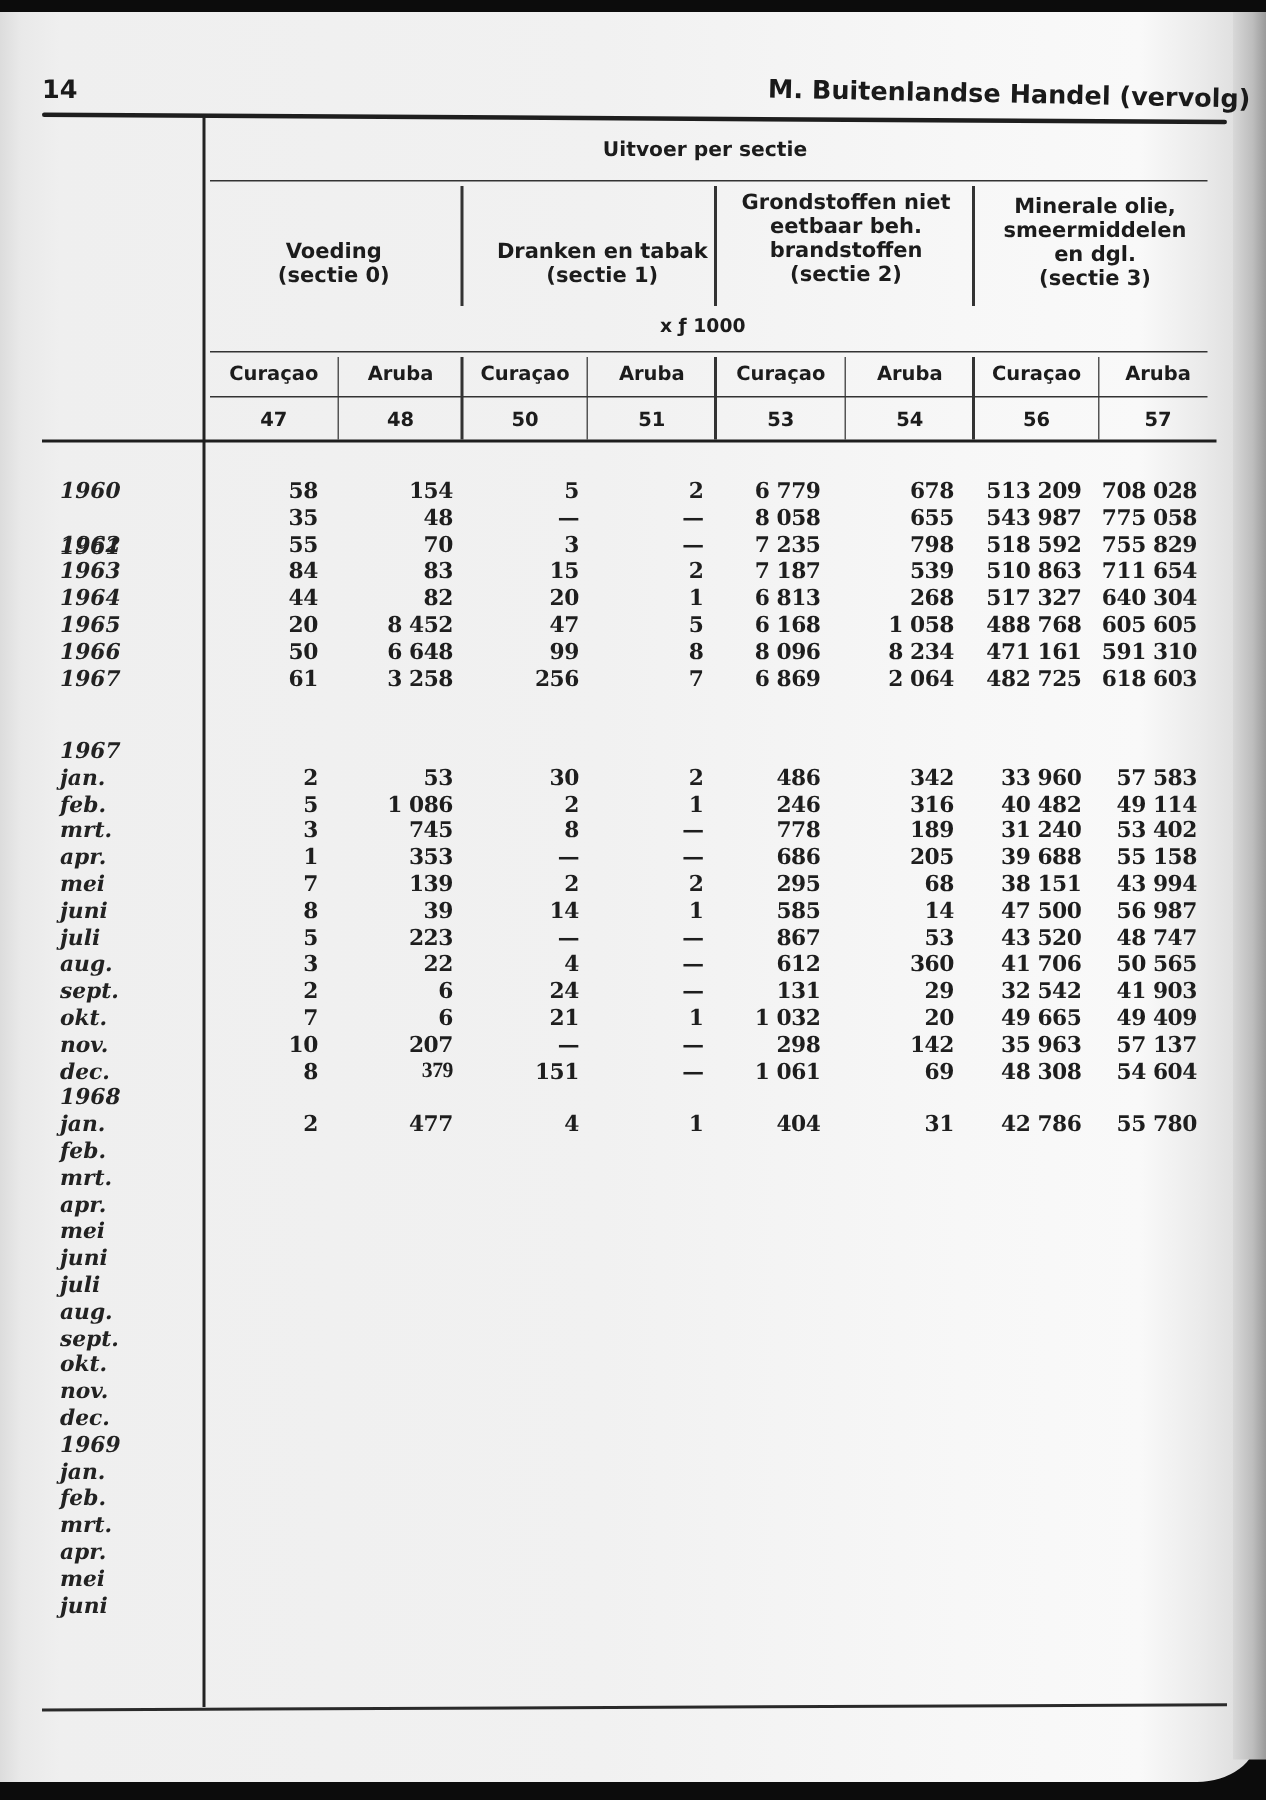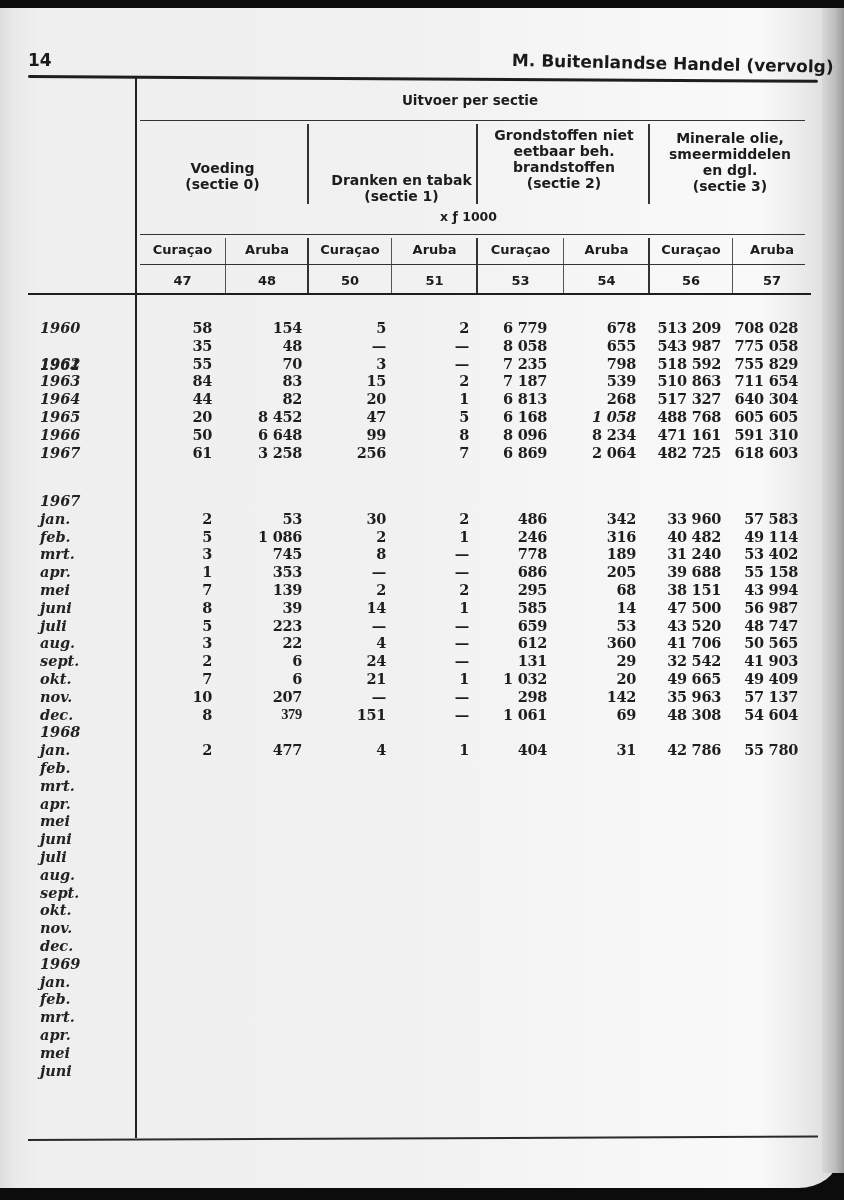--- a/index.html
+++ b/index.html
@@ -79,21 +79,21 @@
 <div class="stub-vline"></div>
 
 <div class="title-label sans">Uitvoer per sectie</div>
 <div class="hline" style="left:140px; top:120px; width:665px;"></div>
 
 <div class="header-cell sans" style="left:140px; top:160px; width:165px;">
   <div>Voeding</div>
   <div>(sectie 0)</div>
 </div>
 <div class="vline" style="left:307px; top:124px; height:80px;"></div>
-<div class="header-cell sans" style="left:310px; top:172px; width:183px;">
+<div class="header-cell sans" style="left:310px; top:160px; width:183px;">
   <div>Dranken en tabak</div>
   <div>(sectie 1)</div>
 </div>
 <div class="vline" style="left:476px; top:124px; height:80px;"></div>
 <div class="header-cell sans" style="left:480px; top:127px; width:168px;">
   <div>Grondstoffen niet</div>
   <div>eetbaar beh.</div>
   <div>brandstoffen</div>
   <div>(sectie 2)</div>
 </div>
@@ -192,21 +192,21 @@
       <div class="cell" style="right: 123px; top: 0px;">517 327</div>
       <div class="cell" style="right: 46px; top: 0px;">640 304</div>
     </div>
     <div class="row" style="top: 408px;">
       <div class="stub" style="top: 0px;">1965</div>
       <div class="cell" style="right: 632px; top: 0px;">20</div>
       <div class="cell" style="right: 542px; top: 0px;">8 452</div>
       <div class="cell" style="right: 458px; top: 0px;">47</div>
       <div class="cell" style="right: 375px; top: 0px;">5</div>
       <div class="cell" style="right: 297px; top: 0px;">6 168</div>
-      <div class="cell" style="right: 208px; top: 0px; font-style: italic;">1 058</div>
+      <div class="cell" style="right: 208px; top: 0px;">1 058</div>
       <div class="cell" style="right: 123px; top: 0px;">488 768</div>
       <div class="cell" style="right: 46px; top: 0px;">605 605</div>
     </div>
     <div class="row" style="top: 425.8px;">
       <div class="stub" style="top: 0px;">1966</div>
       <div class="cell" style="right: 632px; top: 0px;">50</div>
       <div class="cell" style="right: 542px; top: 0px;">6 648</div>
       <div class="cell" style="right: 458px; top: 0px;">99</div>
       <div class="cell" style="right: 375px; top: 0px;">8</div>
       <div class="cell" style="right: 297px; top: 0px;">8 096</div>
@@ -291,21 +291,21 @@
       <div class="cell" style="right: 208px; top: 0px;">14</div>
       <div class="cell" style="right: 123px; top: 0px;">47 500</div>
       <div class="cell" style="right: 46px; top: 0px;">56 987</div>
     </div>
     <div class="row" style="top: 616.6px;">
       <div class="stub" style="top: 0px;">juli</div>
       <div class="cell" style="right: 632px; top: 0px;">5</div>
       <div class="cell" style="right: 542px; top: 0px;">223</div>
       <div class="cell" style="right: 458px; top: 0px;">—</div>
       <div class="cell" style="right: 375px; top: 0px;">—</div>
-      <div class="cell" style="right: 297px; top: 0px;">659</div>
+      <div class="cell" style="right: 297px; top: 0px;">867</div>
       <div class="cell" style="right: 208px; top: 0px;">53</div>
       <div class="cell" style="right: 123px; top: 0px;">43 520</div>
       <div class="cell" style="right: 46px; top: 0px;">48 747</div>
     </div>
     <div class="row" style="top: 634.4px;">
       <div class="stub" style="top: 0px;">aug.</div>
       <div class="cell" style="right: 632px; top: 0px;">3</div>
       <div class="cell" style="right: 542px; top: 0px;">22</div>
       <div class="cell" style="right: 458px; top: 0px;">4</div>
       <div class="cell" style="right: 375px; top: 0px;">—</div>

